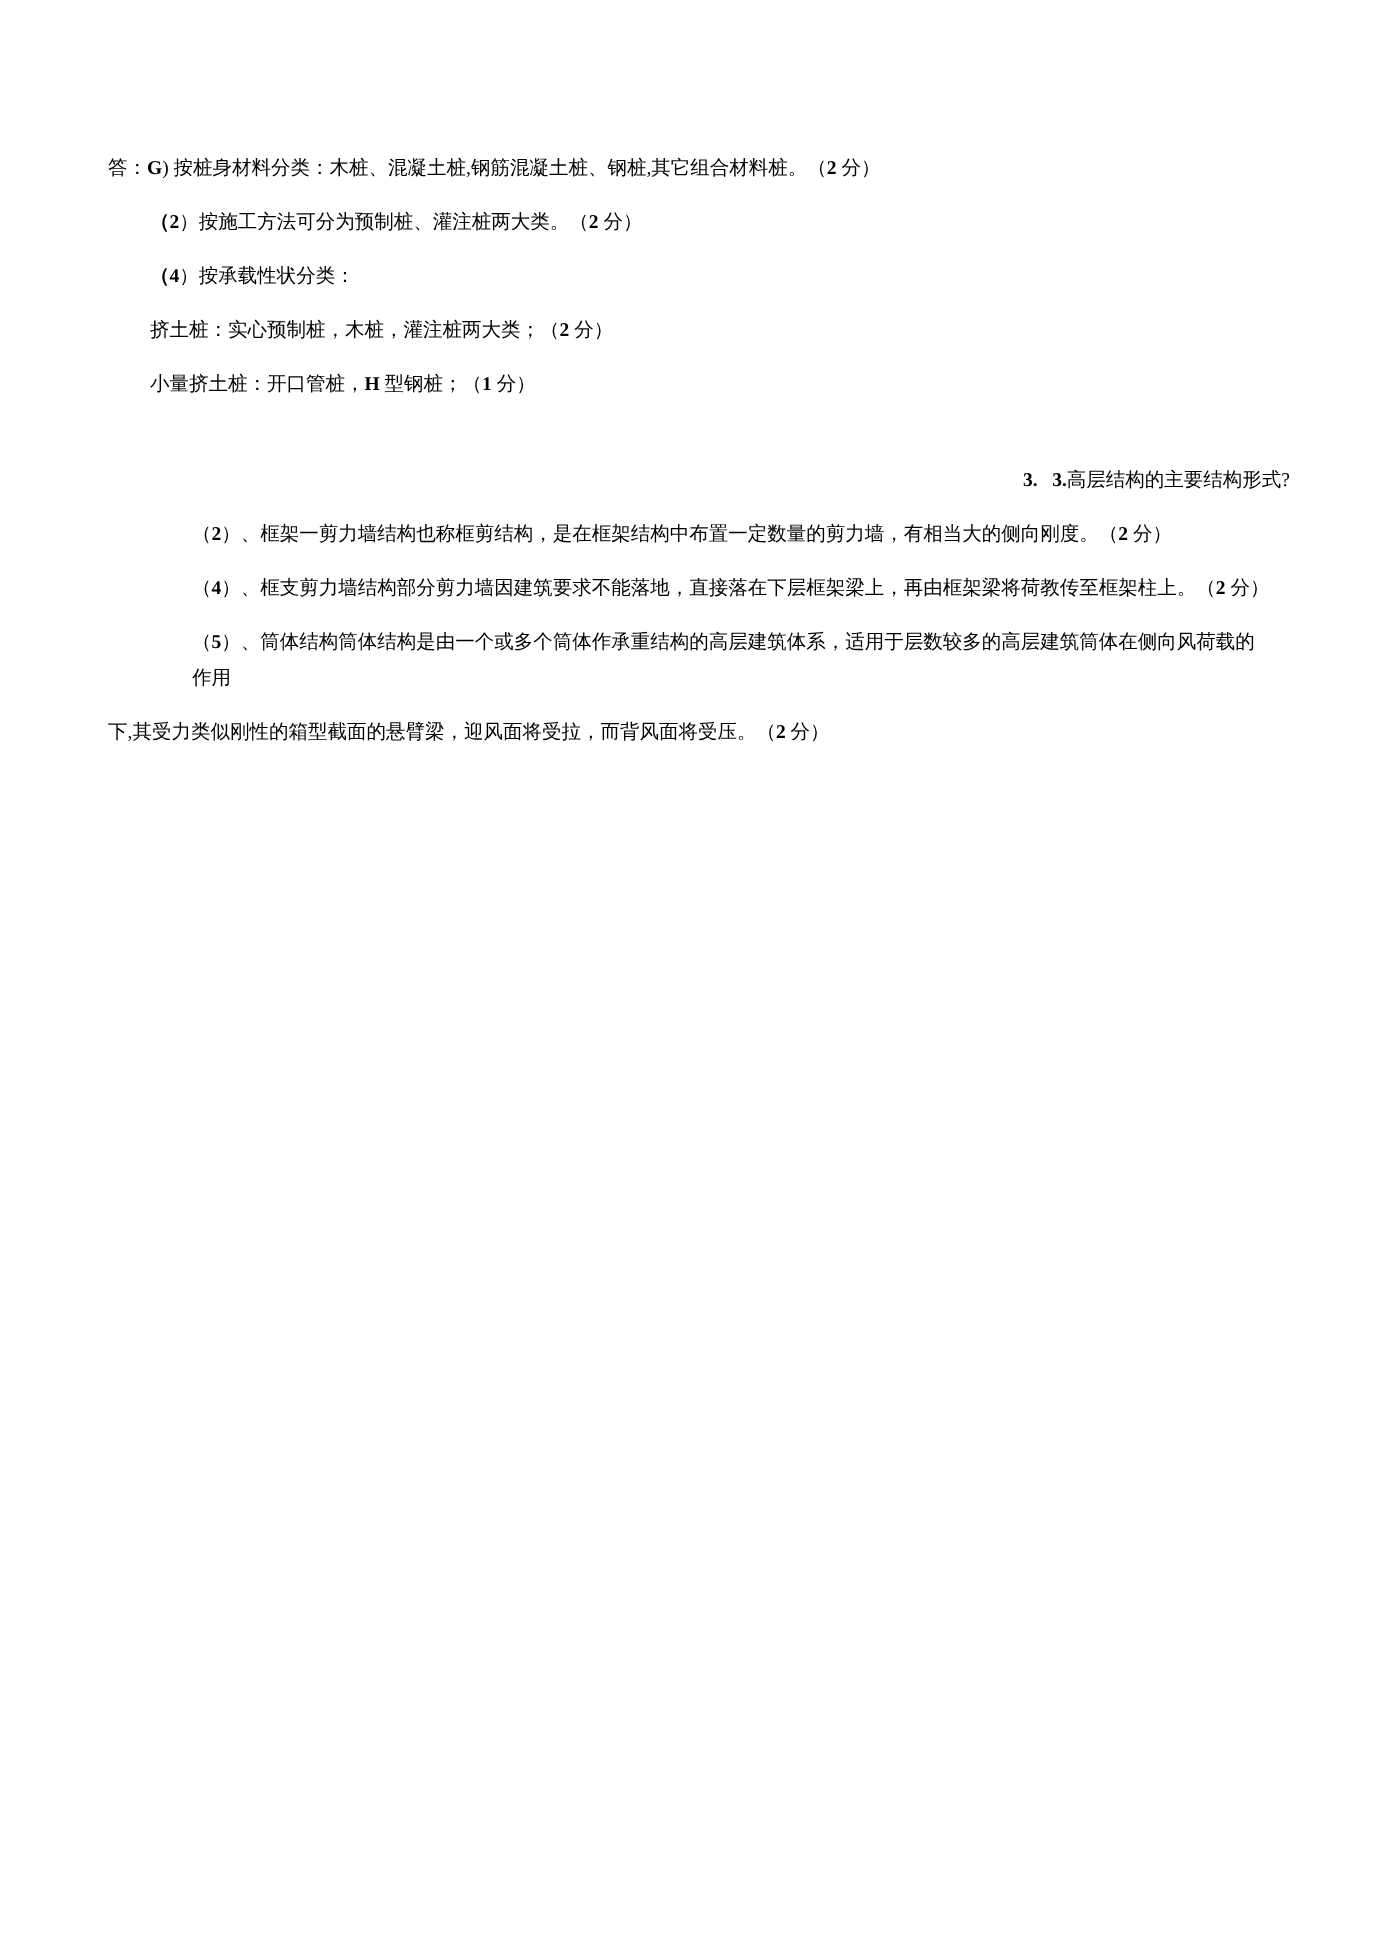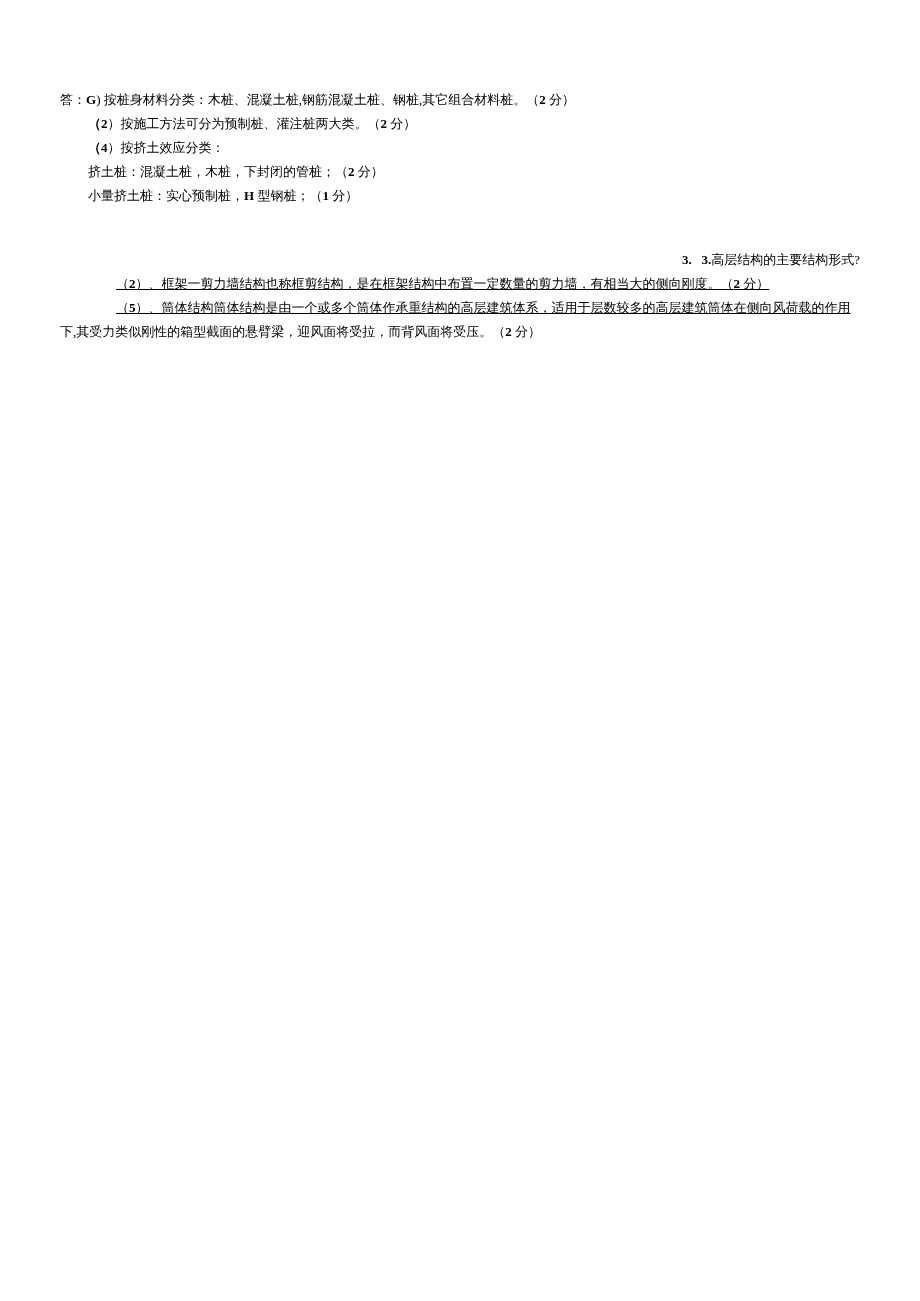--- a/index.html
+++ b/index.html
@@ -25,61 +25,63 @@
     }
     .indent-2 {
       padding-left: 28px;
     }
     .question-line {
       padding-left: 28px;
       margin-top: 40px;
       text-align: right;
     }
     .answer-line {
-      margin: 0;
+      margin: 12px;
     }
     .sub-line {
       padding-left: 56px;
-      text-decoration: underline;
     }
     .no-indent {
       padding-left: 0;
     }
     .bold {
       font-weight: bold;
       font-family: "Times New Roman", serif;
     }
   </style>
 </head>
 <body>
 
 <div class="answer-block">
   <p class="answer-line">
     <span>答：</span><span class="bold">G</span><span>)  按桩身材料分类：木桩、混凝土桩,钢筋混凝土桩、钢桩,其它组合材料桩。（</span><span class="bold">2</span><span> 分）</span>
   </p>
   <p class="answer-line indent-1">
     <span class="bold">（2</span><span>）按施工方法可分为预制桩、灌注桩两大类。（</span><span class="bold">2</span><span> 分）</span>
   </p>
   <p class="answer-line indent-1">
-    <span class="bold">（4</span><span>）按挤土效应分类：</span>
+    <span class="bold">（4</span><span>）按承载性状分类：</span>
   </p>
   <p class="answer-line indent-2">
-    <span>挤土桩：混凝土桩，木桩，下封闭的管桩；（</span><span class="bold">2</span><span> 分）</span>
+    <span>挤土桩：实心预制桩，木桩，灌注桩两大类；（</span><span class="bold">2</span><span> 分）</span>
   </p>
   <p class="answer-line indent-2">
-    <span>小量挤土桩：实心预制桩，</span><span class="bold">H</span><span> 型钢桩；（</span><span class="bold">1</span><span> 分）</span>
+    <span>小量挤土桩：开口管桩，</span><span class="bold">H</span><span> 型钢桩；（</span><span class="bold">1</span><span> 分）</span>
   </p>
 </div>
 
 <div class="answer-block">
   <p class="question-line">
     <span class="bold">3.</span>&nbsp;&nbsp;&nbsp;<span class="bold">3.</span><span>高层结构的主要结构形式?</span>
   </p>
   <p class="answer-line sub-line">
     <span>（</span><span class="bold">2</span><span>）、框架一剪力墙结构也称框剪结构，是在框架结构中布置一定数量的剪力墙，有相当大的侧向刚度。（</span><span class="bold">2</span><span> 分）</span>
   </p>
   <p class="answer-line sub-line">
+    <span>（</span><span class="bold">4</span><span>）、框支剪力墙结构部分剪力墙因建筑要求不能落地，直接落在下层框架梁上，再由框架梁将荷教传至框架柱上。（</span><span class="bold">2</span><span> 分）</span>
+  </p>
+  <p class="answer-line sub-line">
     <span>（</span><span class="bold">5</span><span>）、筒体结构筒体结构是由一个或多个筒体作承重结构的高层建筑体系，适用于层数较多的高层建筑筒体在侧向风荷载的作用</span>
   </p>
   <p class="answer-line no-indent">
     <span>下,其受力类似刚性的箱型截面的悬臂梁，迎风面将受拉，而背风面将受压。（</span><span class="bold">2</span><span> 分）</span>
   </p>
 </div>
 
 </body></html>

